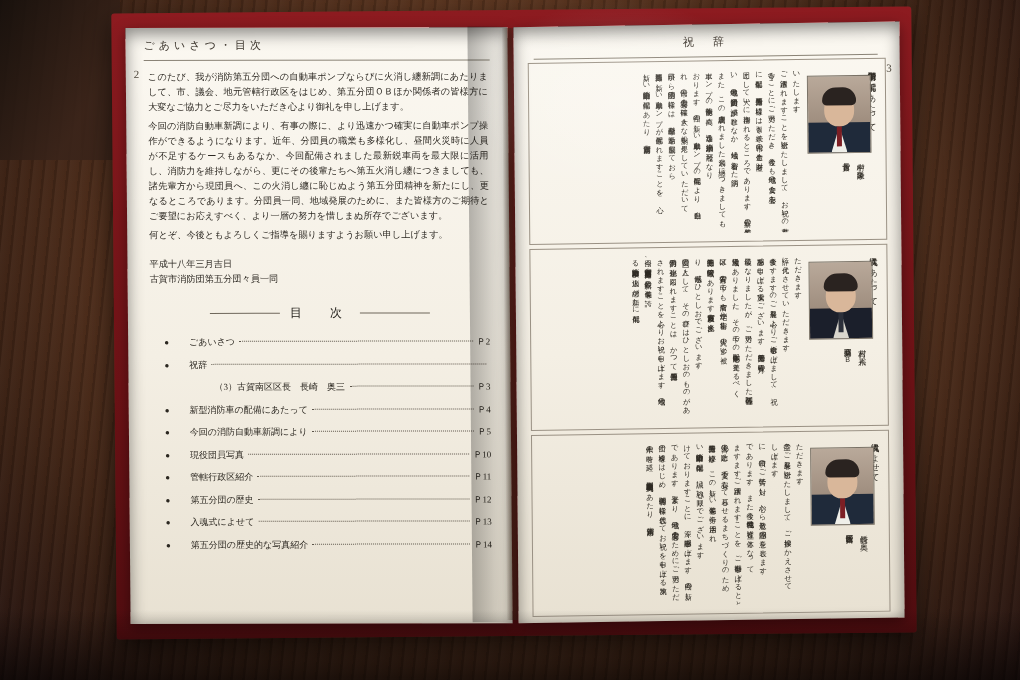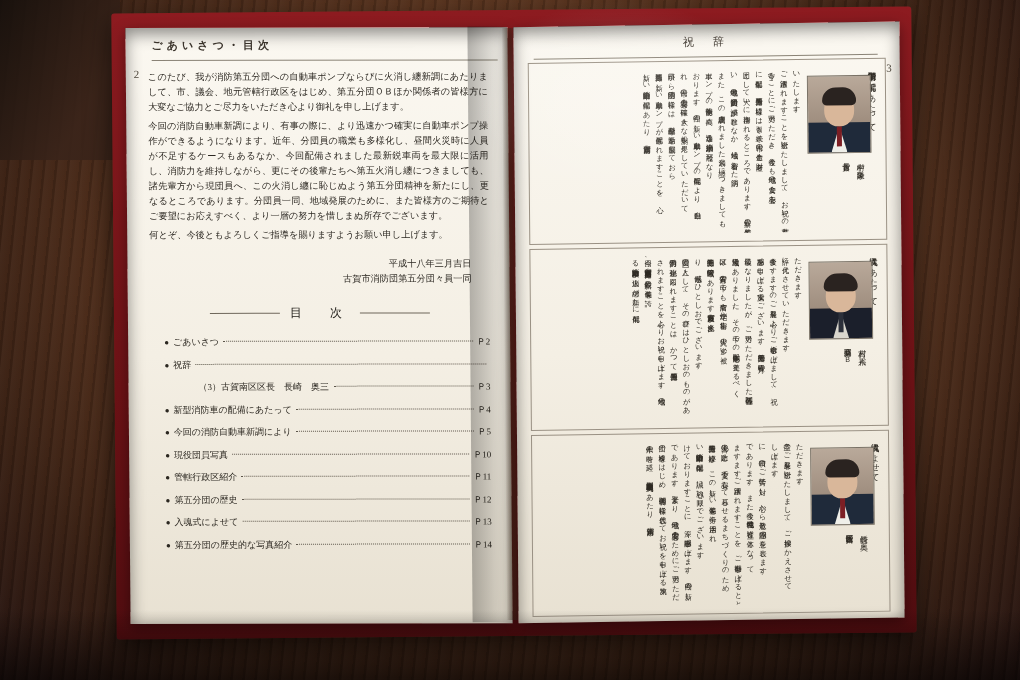--- a/index.html
+++ b/index.html
@@ -38,29 +38,29 @@
   
   .hdr{position:absolute;top:10px;height:22px;border-bottom:1px solid #8a8376;}
   .hdr .t{font-size:11px;letter-spacing:4px;color:#3a332b;}
   .folio{position:absolute;font-size:11px;color:#4a4339;}
 
   
   .l-inner{position:absolute;left:22px;top:34px;width:340px;height:548px;}
   .greet-title{font-size:11px;font-weight:bold;color:#23201b;letter-spacing:1px;}
   .body-jp{margin-top:8px;font-size:9.2px;line-height:15px;color:#2c2822;text-align:justify;}
   .body-jp p{margin:0 0 4px 0;}
-  .sig{margin-top:14px;text-align:right;font-size:9.2px;line-height:15px;color:#2c2822;padding-right:18px;}
+  .sig{margin-top:14px;text-align:left;font-size:9.2px;line-height:15px;color:#2c2822;padding-right:18px;}
 
   .toc-wrap{margin-top:18px;}
   .toc-head{display:flex;align-items:center;justify-content:center;gap:10px;font-size:12px;letter-spacing:8px;color:#23201b;}
   .rule{height:1px;background:#6f675b;width:70px;}
   .toc-list{margin-top:14px;font-size:9px;color:#2b2720;}
   .toc-row{display:flex;align-items:baseline;margin:0 0 9.5px 14px;}
   .toc-b{margin-right:4px;font-size:8px;color:#2b2720;}
-  .toc-label{white-space:nowrap;}
+  .toc-label{white-space:nowrap;margin-left:16px;}
   .toc-dots{flex:1;margin:0 4px;border-bottom:1px dotted #5c554a;position:relative;top:-3px;}
   .toc-page{white-space:nowrap;}
   .toc-sub{margin-left:44px;}
 
   
   .r-inner{position:absolute;left:10px;top:30px;width:366px;height:560px;}
   .vblock{position:absolute;border:1px solid #9a9184;}
   .vtext{position:absolute;writing-mode:vertical-rl;text-orientation:upright;
          font-size:7.2px;line-height:11px;color:#2d2922;letter-spacing:.4px;
          height:100%;overflow:hidden;}
@@ -96,21 +96,21 @@
 <body>
 
 <div id="stage">
   <div class="wood"></div>
   <div class="darkleft"></div>
 
   <div id="book">
     <div class="cover"></div>
 
     <div class="page left">
-      <div class="hdr" style="left:26px;width:346px;font-weight:bold;">
+      <div class="hdr" style="left:18px;width:346px;">
         <div class="t">ごあいさつ・目次</div>
       </div>
       <div class="folio" style="left:8px;top:40px;">2</div>
 
       <div class="l-inner">
         <div class="body-jp">
           <p>このたび、我が消防第五分団への自動車ポンプならびに火消し纏新調にあたりまして、市、議会、地元管轄行政区をはじめ、第五分団ＯＢほか関係者の皆様方に大変なご協力とご尽力をいただき心より御礼を申し上げます。</p>
           <p>今回の消防自動車新調により、有事の際に、より迅速かつ確実に自動車ポンプ操作ができるようになります。近年、分団員の職業も多様化し、昼間火災時に人員が不足するケースもあるなか、今回配備されました最新鋭車両を最大限に活用し、消防力を維持しながら、更にその後輩たちへ第五火消し纏につきましても、諸先輩方から現団員へ、この火消し纏に恥じぬよう第五分団精神を新たにし、更なるところであります。分団員一同、地域発展のために、また皆様方のご期待とご要望にお応えすべく、より一層の努力を惜しまぬ所存でございます。</p>
           <p>何とぞ、今後ともよろしくご指導を賜りますようお願い申し上げます。</p>
         </div>

